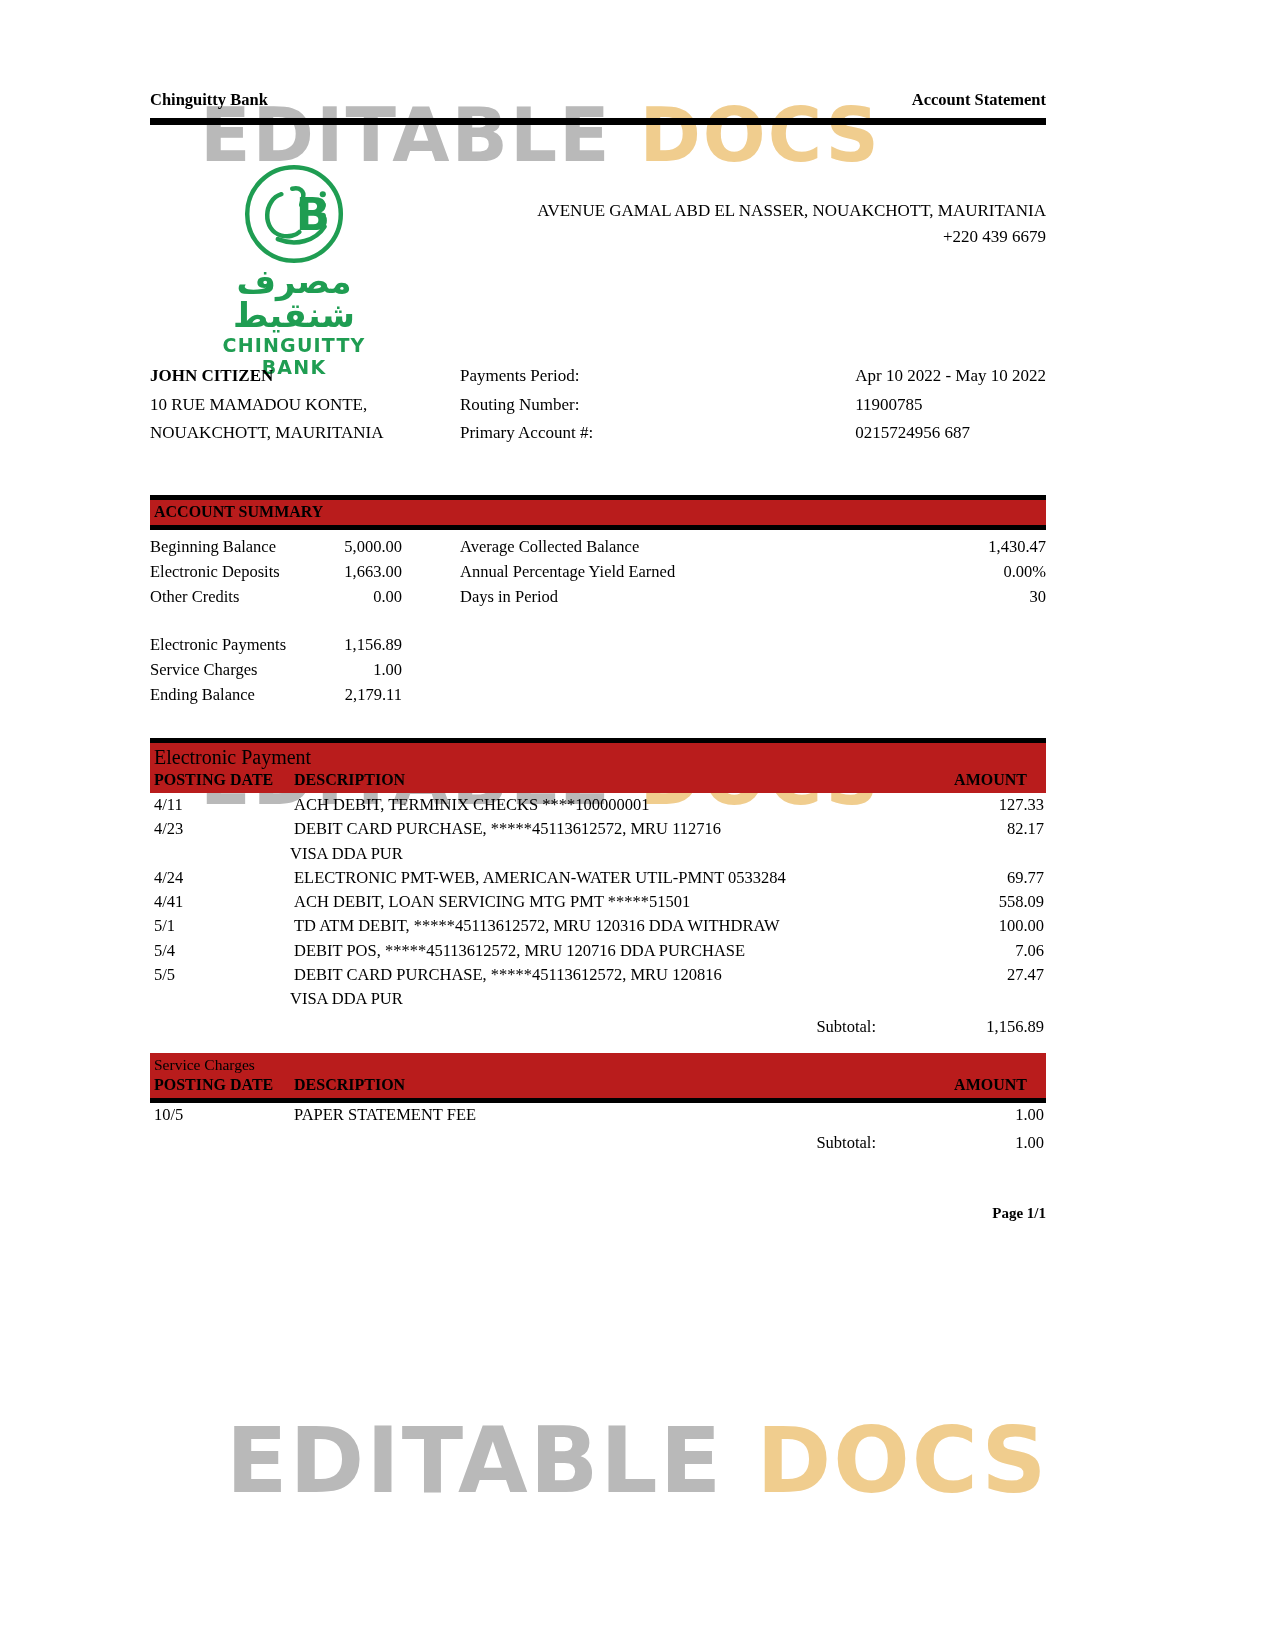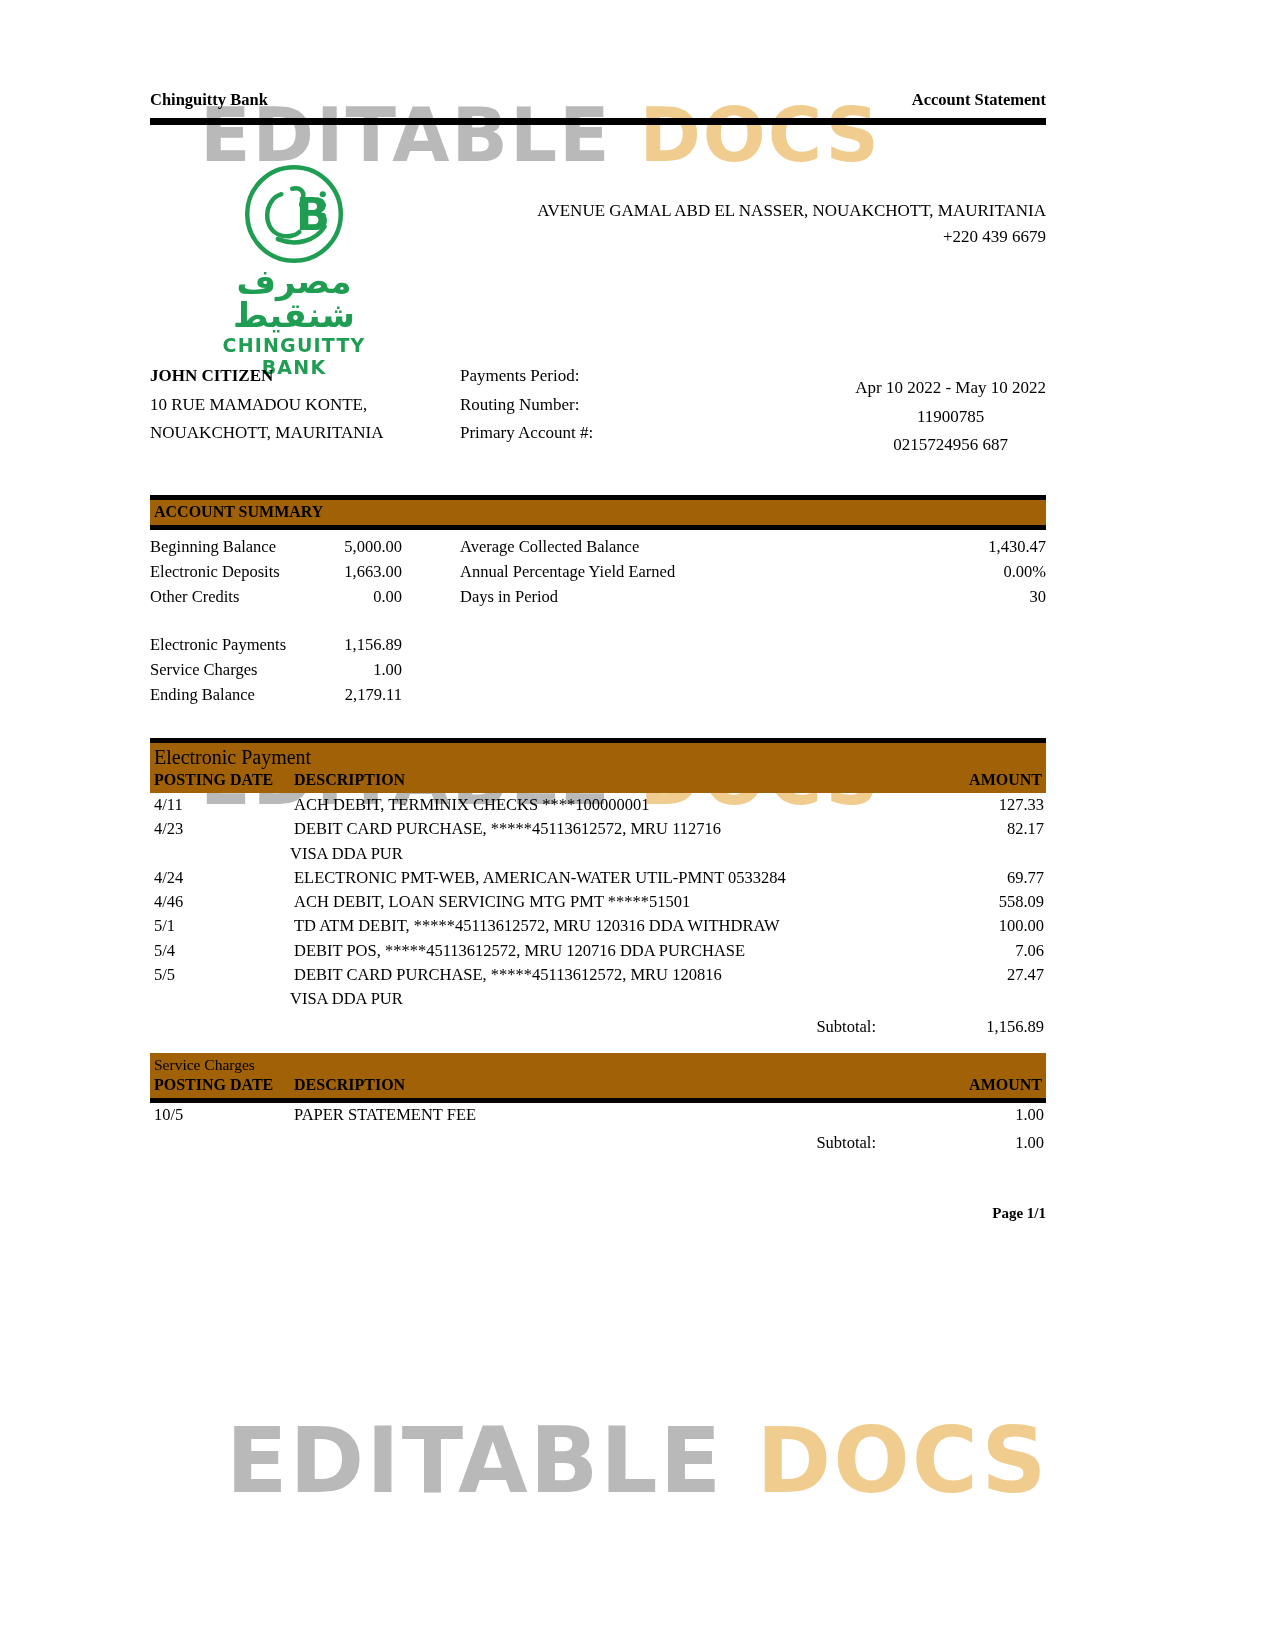--- a/index.html
+++ b/index.html
@@ -141,32 +141,31 @@
   .meta-labels {
     position: absolute;
     left: 310px;
     top: 0;
     line-height: 1.68;
   }
   .meta-values {
     position: absolute;
     right: 0;
     top: 0;
-    text-align: center;
+    text-align: left;
     line-height: 1.68;
-    margin-top: 12px;
   }
 
   
   .bar-top, .bar-bottom {
     height: 5px;
     background: #000000;
   }
   .band {
-    background: #a16207;
+    background: #b91c1c;
   }
   .band-title {
     font-weight: bold;
     font-size: 16px;
     padding: 3px 4px 4px 4px;
   }
 
   
   .summary-sec {
     position: absolute;
@@ -207,21 +206,21 @@
     left: 0;
     width: 896px;
   }
   .txn-sec.elec { top: 738px; }
   .txn-sec.svc  { top: 1053px; }
 
   .band-head {
     display: flex;
     font-weight: bold;
     font-size: 16px;
-    padding: 1px 4px 4px 4px;
+    padding: 1px 19px 4px 4px;
   }
   .c-date { width: 140px; flex: none; }
   .c-desc { flex: 1 1 auto; }
   .c-amt  { width: 120px; flex: none; text-align: right; }
 
   .txn-rows {
     font-size: 16.5px;
   }
   .txn-row {
     display: flex;
@@ -401,21 +400,21 @@
         <span class="c-date"></span>
         <span class="c-desc">VISA DDA PUR</span>
         <span class="c-amt"></span>
       </div>
       <div class="txn-row">
         <span class="c-date">4/24</span>
         <span class="c-desc">ELECTRONIC PMT-WEB, AMERICAN-WATER UTIL-PMNT 0533284</span>
         <span class="c-amt">69.77</span>
       </div>
       <div class="txn-row">
-        <span class="c-date">4/46</span>
+        <span class="c-date">4/41</span>
         <span class="c-desc">ACH DEBIT, LOAN SERVICING MTG PMT *****51501</span>
         <span class="c-amt">558.09</span>
       </div>
       <div class="txn-row">
         <span class="c-date">5/1</span>
         <span class="c-desc">TD ATM DEBIT, *****45113612572, MRU 120316 DDA WITHDRAW</span>
         <span class="c-amt">100.00</span>
       </div>
       <div class="txn-row">
         <span class="c-date">5/4</span>

